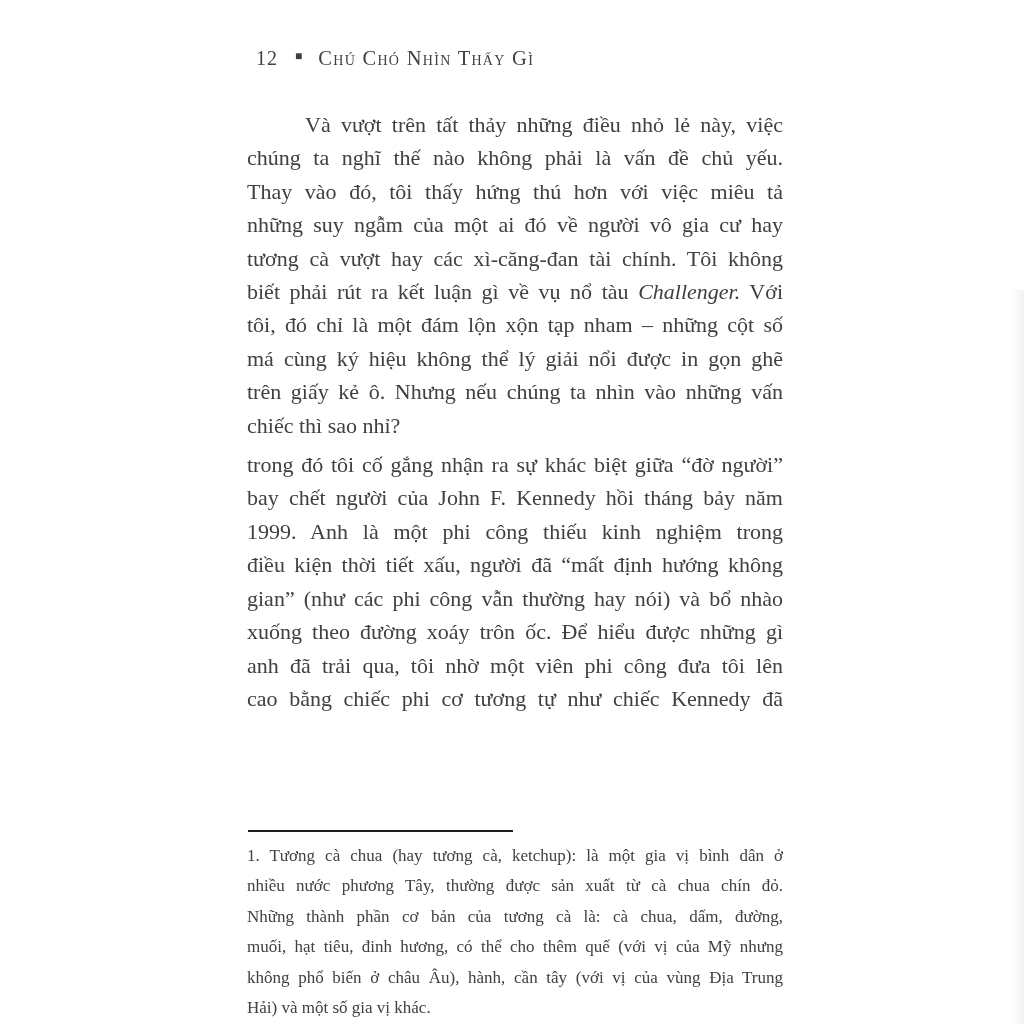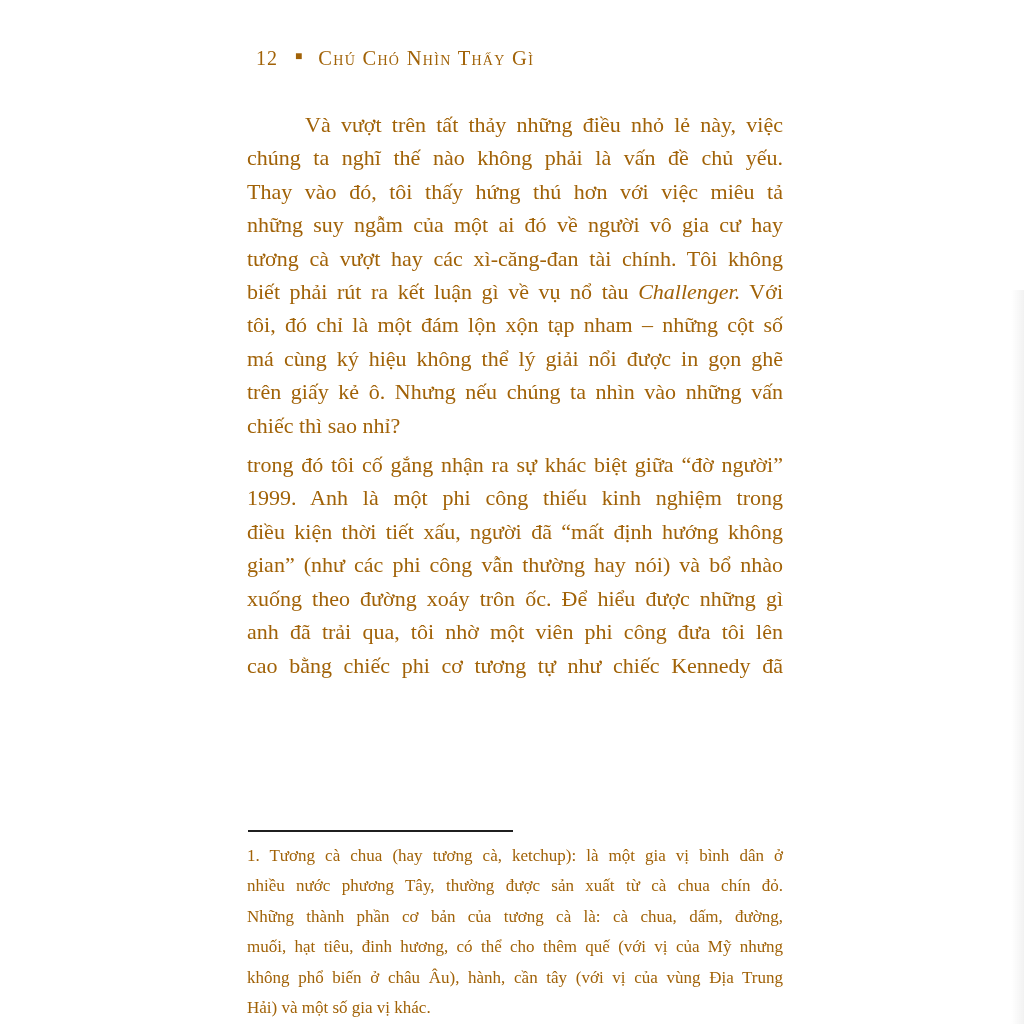--- a/index.html
+++ b/index.html
@@ -3,21 +3,21 @@
 <meta charset="utf-8">
 <style>
   html, body {
     margin: 0; padding: 0;
     background: #ffffff;
   }
   .page {
     position: relative;
     width: 1024px; height: 1024px;
     background: #ffffff;
-    color: #a16207;
+    color: #404040;
     font-family: "Liberation Serif", serif;
     overflow: hidden;
   }
   .header {
     position: absolute;
     left: 256px; top: 47px;
     display: flex;
     align-items: baseline;
     white-space: nowrap;
   }
@@ -83,20 +83,21 @@
         <div class="line">những suy ngẫm của một ai đó về người vô gia cư hay</div>
         <div class="line">tương cà vượt hay các xì-căng-đan tài chính. Tôi không</div>
         <div class="line">biết phải rút ra kết luận gì về vụ nổ tàu <span class="it">Challenger.</span> Với</div>
         <div class="line">tôi, đó chỉ là một đám lộn xộn tạp nham – những cột số</div>
         <div class="line">má cùng ký hiệu không thể lý giải nổi được in gọn ghẽ</div>
         <div class="line">trên giấy kẻ ô. Nhưng nếu chúng ta nhìn vào những vấn</div>
         <div class="line lastleft">chiếc thì sao nhỉ?</div>
       </div>
       <div class="para">
         <div class="line">trong đó tôi cố gắng nhận ra sự khác biệt giữa “đờ người”</div>
+        <div class="line">bay chết người của John F. Kennedy hồi tháng bảy năm</div>
         <div class="line">1999. Anh là một phi công thiếu kinh nghiệm trong</div>
         <div class="line">điều kiện thời tiết xấu, người đã “mất định hướng không</div>
         <div class="line">gian” (như các phi công vẫn thường hay nói) và bổ nhào</div>
         <div class="line">xuống theo đường xoáy trôn ốc. Để hiểu được những gì</div>
         <div class="line">anh đã trải qua, tôi nhờ một viên phi công đưa tôi lên</div>
         <div class="line">cao bằng chiếc phi cơ tương tự như chiếc Kennedy đã</div>
       </div>
     </div>
 
   <div class="fnrule"></div>

